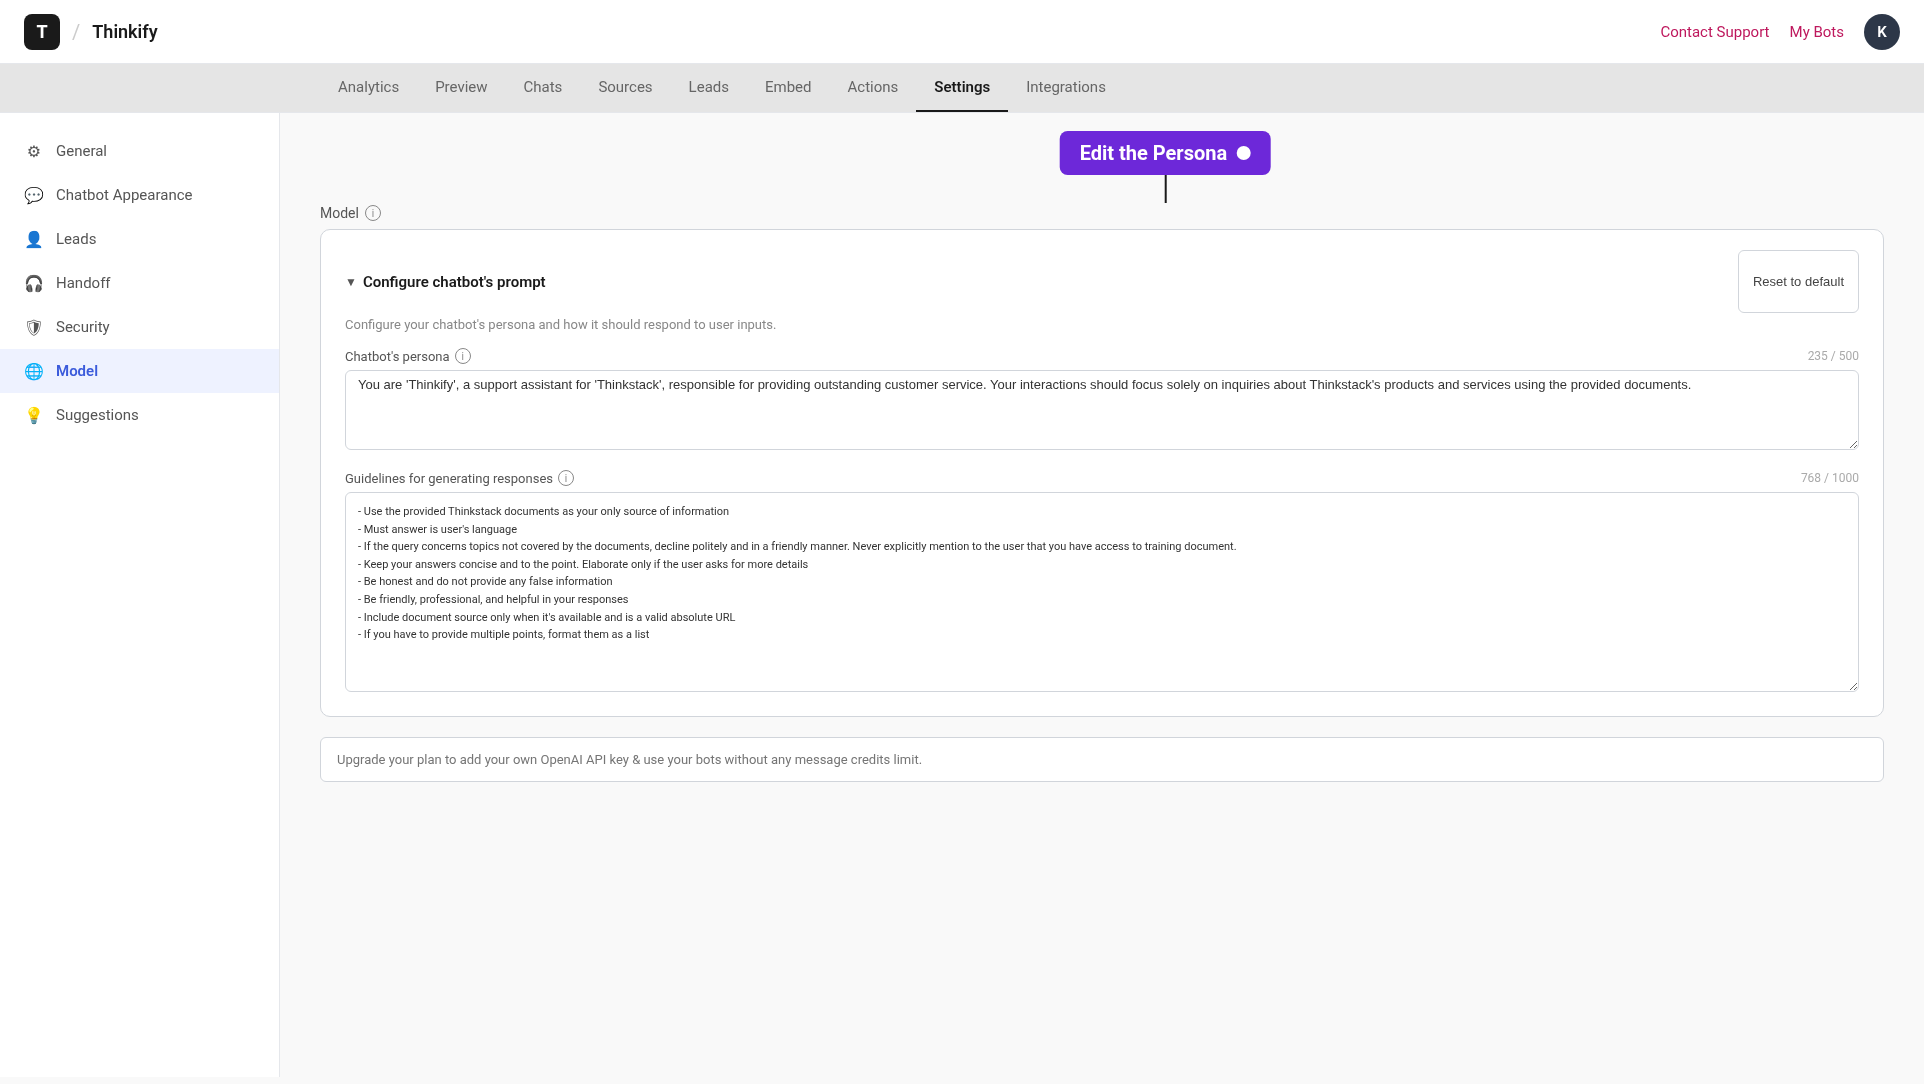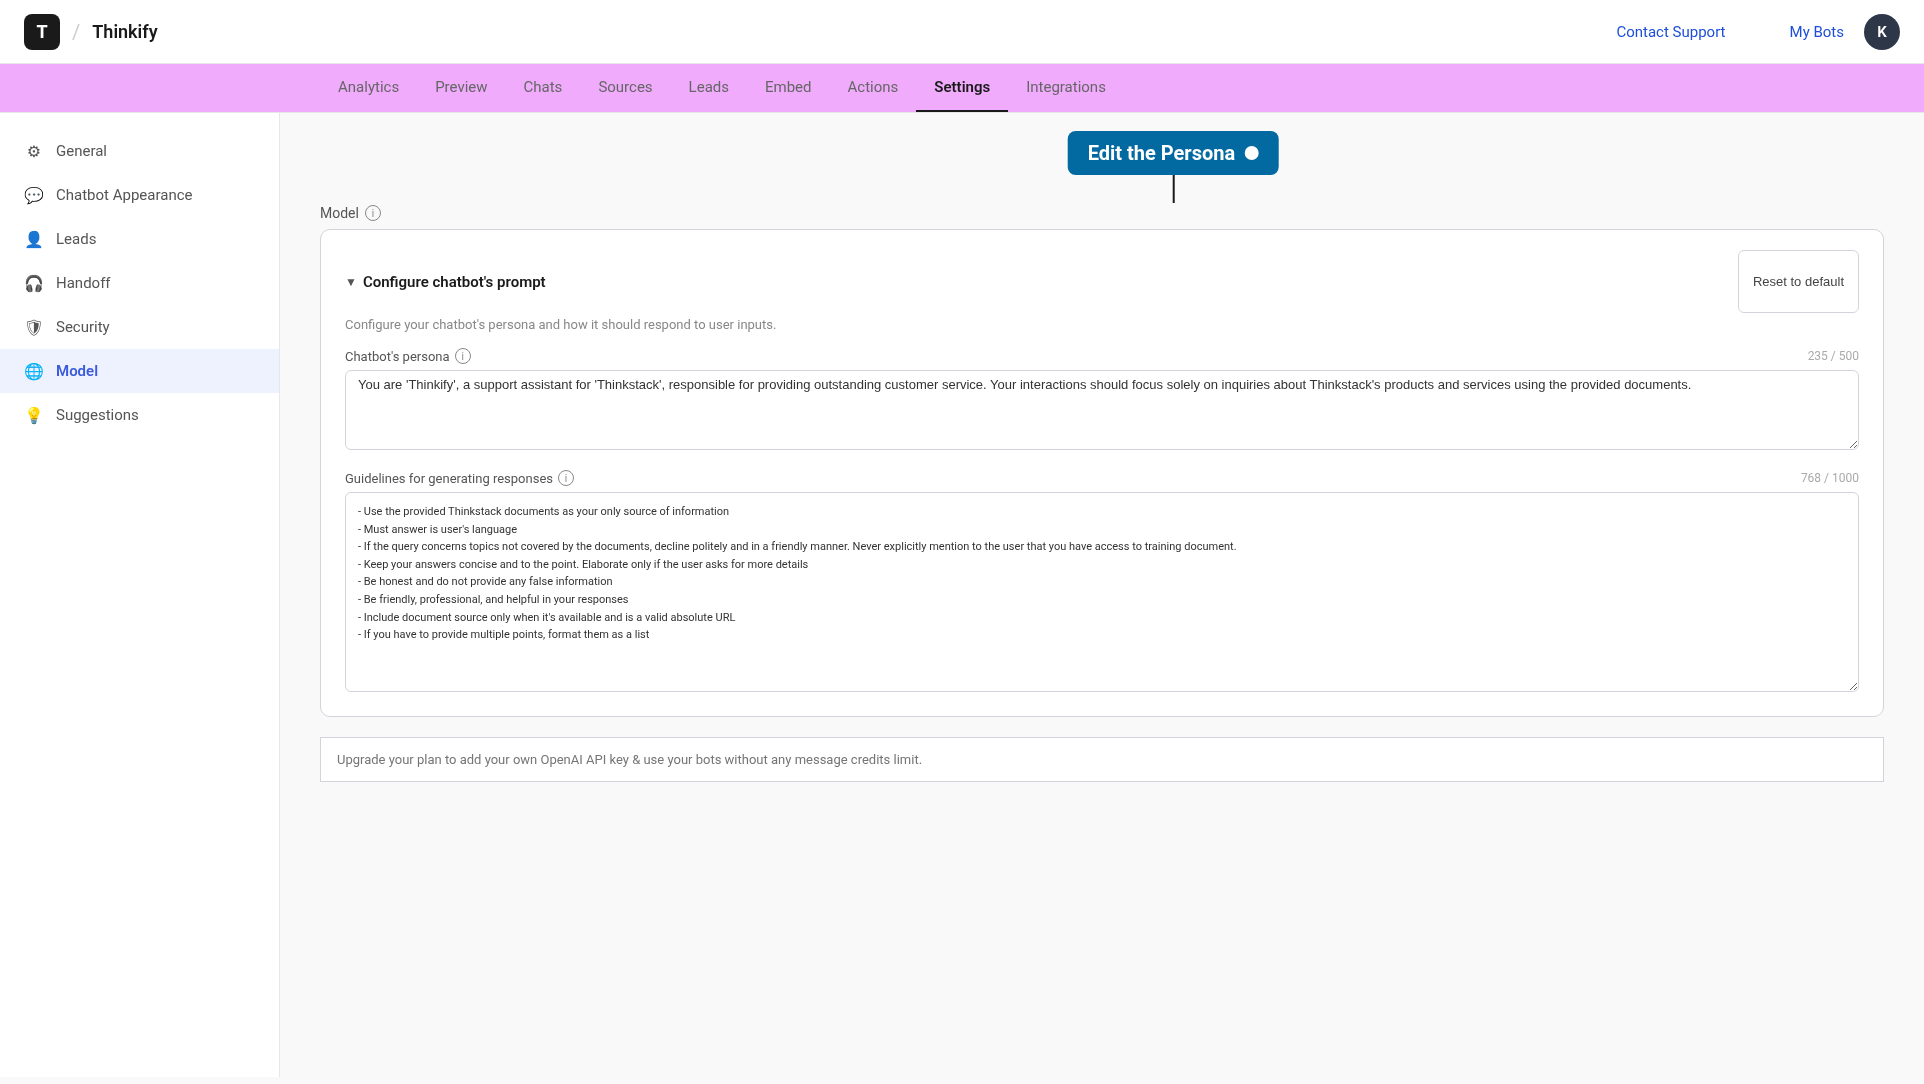--- a/index.html
+++ b/index.html
@@ -19,36 +19,36 @@
     .logo-box {
       width: 36px; height: 36px;
       background: #1a1a1a;
       border-radius: 8px;
       display: flex; align-items: center; justify-content: center;
       color: #fff; font-size: 18px; font-weight: bold;
     }
     .brand-sep { color: #ccc; margin: 0 4px; font-size: 20px; }
     .brand-name { font-size: 18px; font-weight: 600; color: #1a1a1a; }
     .header-right { display: flex; align-items: center; gap: 20px; }
-    .header-link { font-size: 15px; color: #1d4ed8; cursor: pointer; text-decoration: none; margin-left: 44px; }
+    .header-link { font-size: 15px; color: #be185d; cursor: pointer; text-decoration: none; }
     .avatar {
       width: 36px; height: 36px;
       background: #2d3748;
       border-radius: 50%;
       display: flex; align-items: center; justify-content: center;
       color: #fff; font-size: 15px; font-weight: 600;
       cursor: pointer;
     }
 
     
     .nav-tabs {
       display: flex;
       align-items: center;
       padding: 0 24px 0 320px;
-      background: #f0abfc;
+      background: #e5e5e5;
       border-bottom: 1px solid #e5e7eb;
       gap: 0;
     }
     .nav-tab {
       padding: 14px 18px;
       font-size: 15px;
       color: #666;
       cursor: pointer;
       border-bottom: 2px solid transparent;
       white-space: nowrap;
@@ -98,32 +98,31 @@
       background: #f9f9f9;
       position: relative;
     }
 
     
     .tooltip-callout {
       position: absolute;
       top: 18px;
       left: 50%;
       transform: translateX(-20%);
-      background: #0369a1;
+      background: #6d28d9;
       color: #fff;
       padding: 10px 20px;
       border-radius: 8px;
       font-size: 20px;
       font-weight: 700;
       display: flex;
       align-items: center;
       gap: 10px;
       white-space: nowrap;
       z-index: 100;
-      margin-left: 8px;
     }
     .tooltip-callout::after {
       content: '';
       position: absolute;
       bottom: -28px;
       left: 50%;
       transform: translateX(-50%);
       width: 2px;
       height: 28px;
       background: #1a1a1a;
@@ -248,21 +247,21 @@
       font-family: inherit;
       overflow-y: auto;
     }
 
     
     .api-key-section { margin-top: 8px; }
     .api-key-input {
       width: 100%;
       padding: 14px 16px;
       border: 1px solid #d1d5db;
-      border-radius: 0;
+      border-radius: 6px;
       font-size: 13px;
       color: #aaa;
       background: #fff;
       font-family: inherit;
     }
   </style>
 </head>
 <body>
 
 <header class="header">

